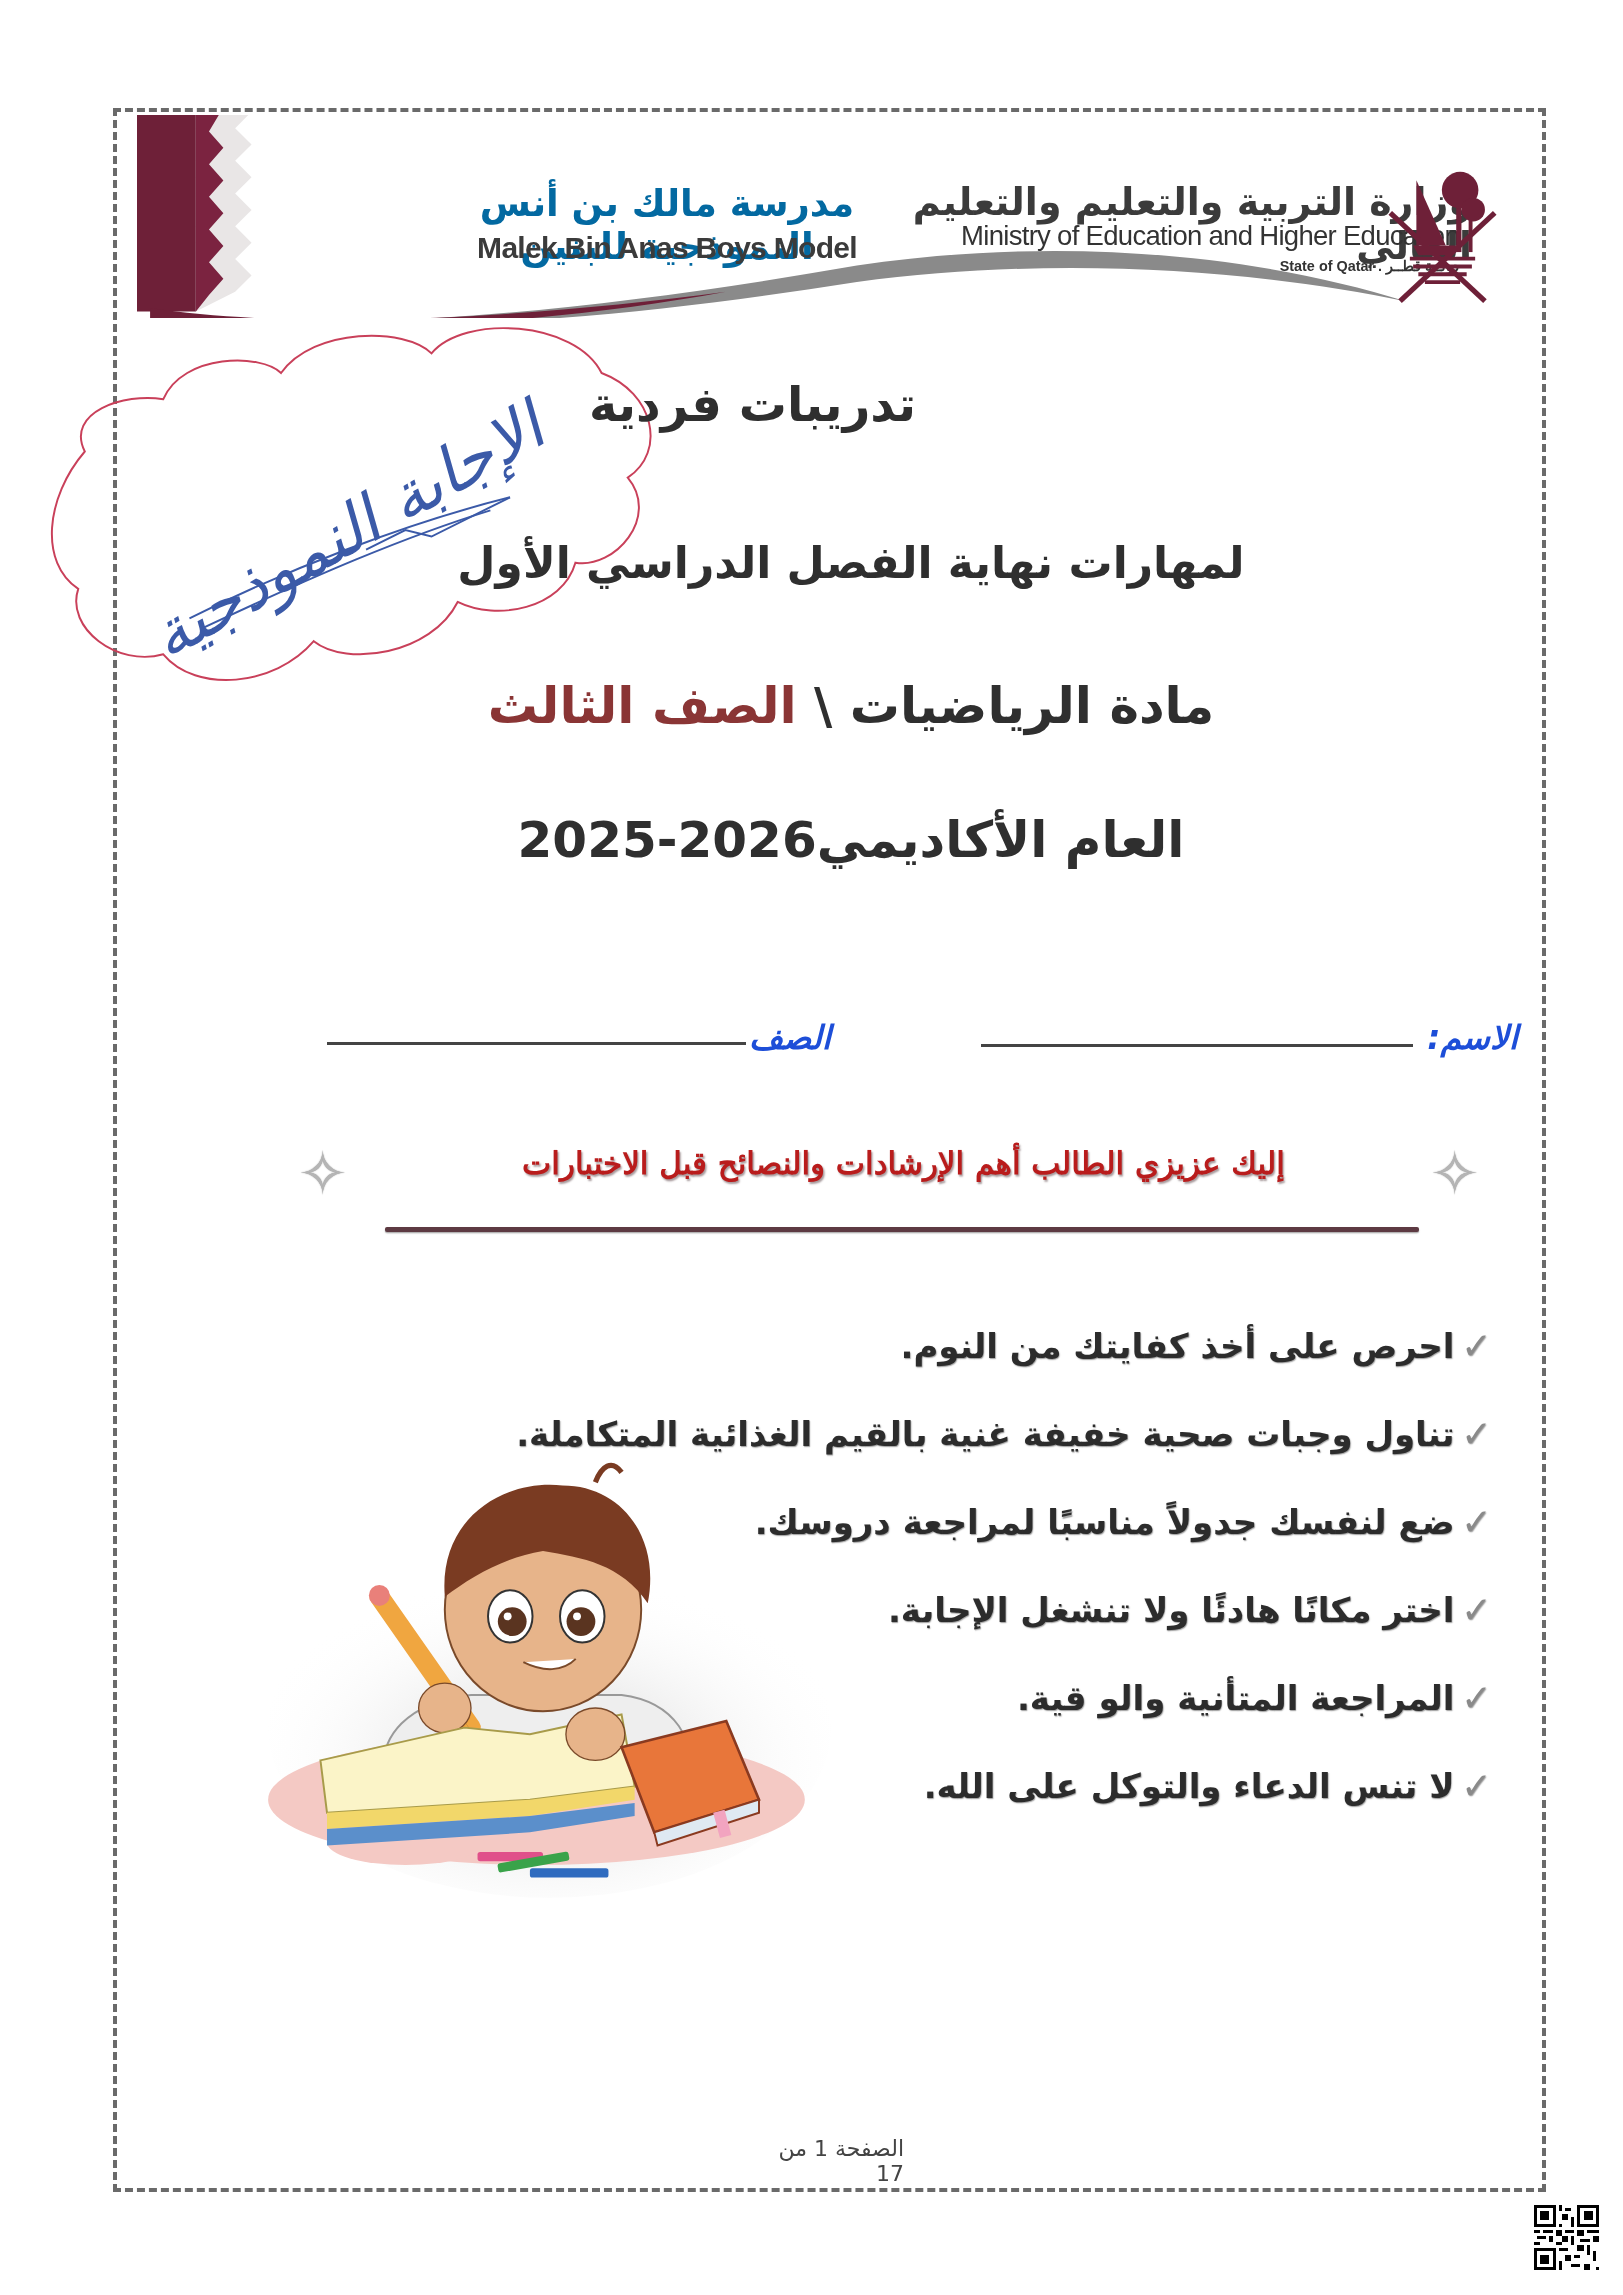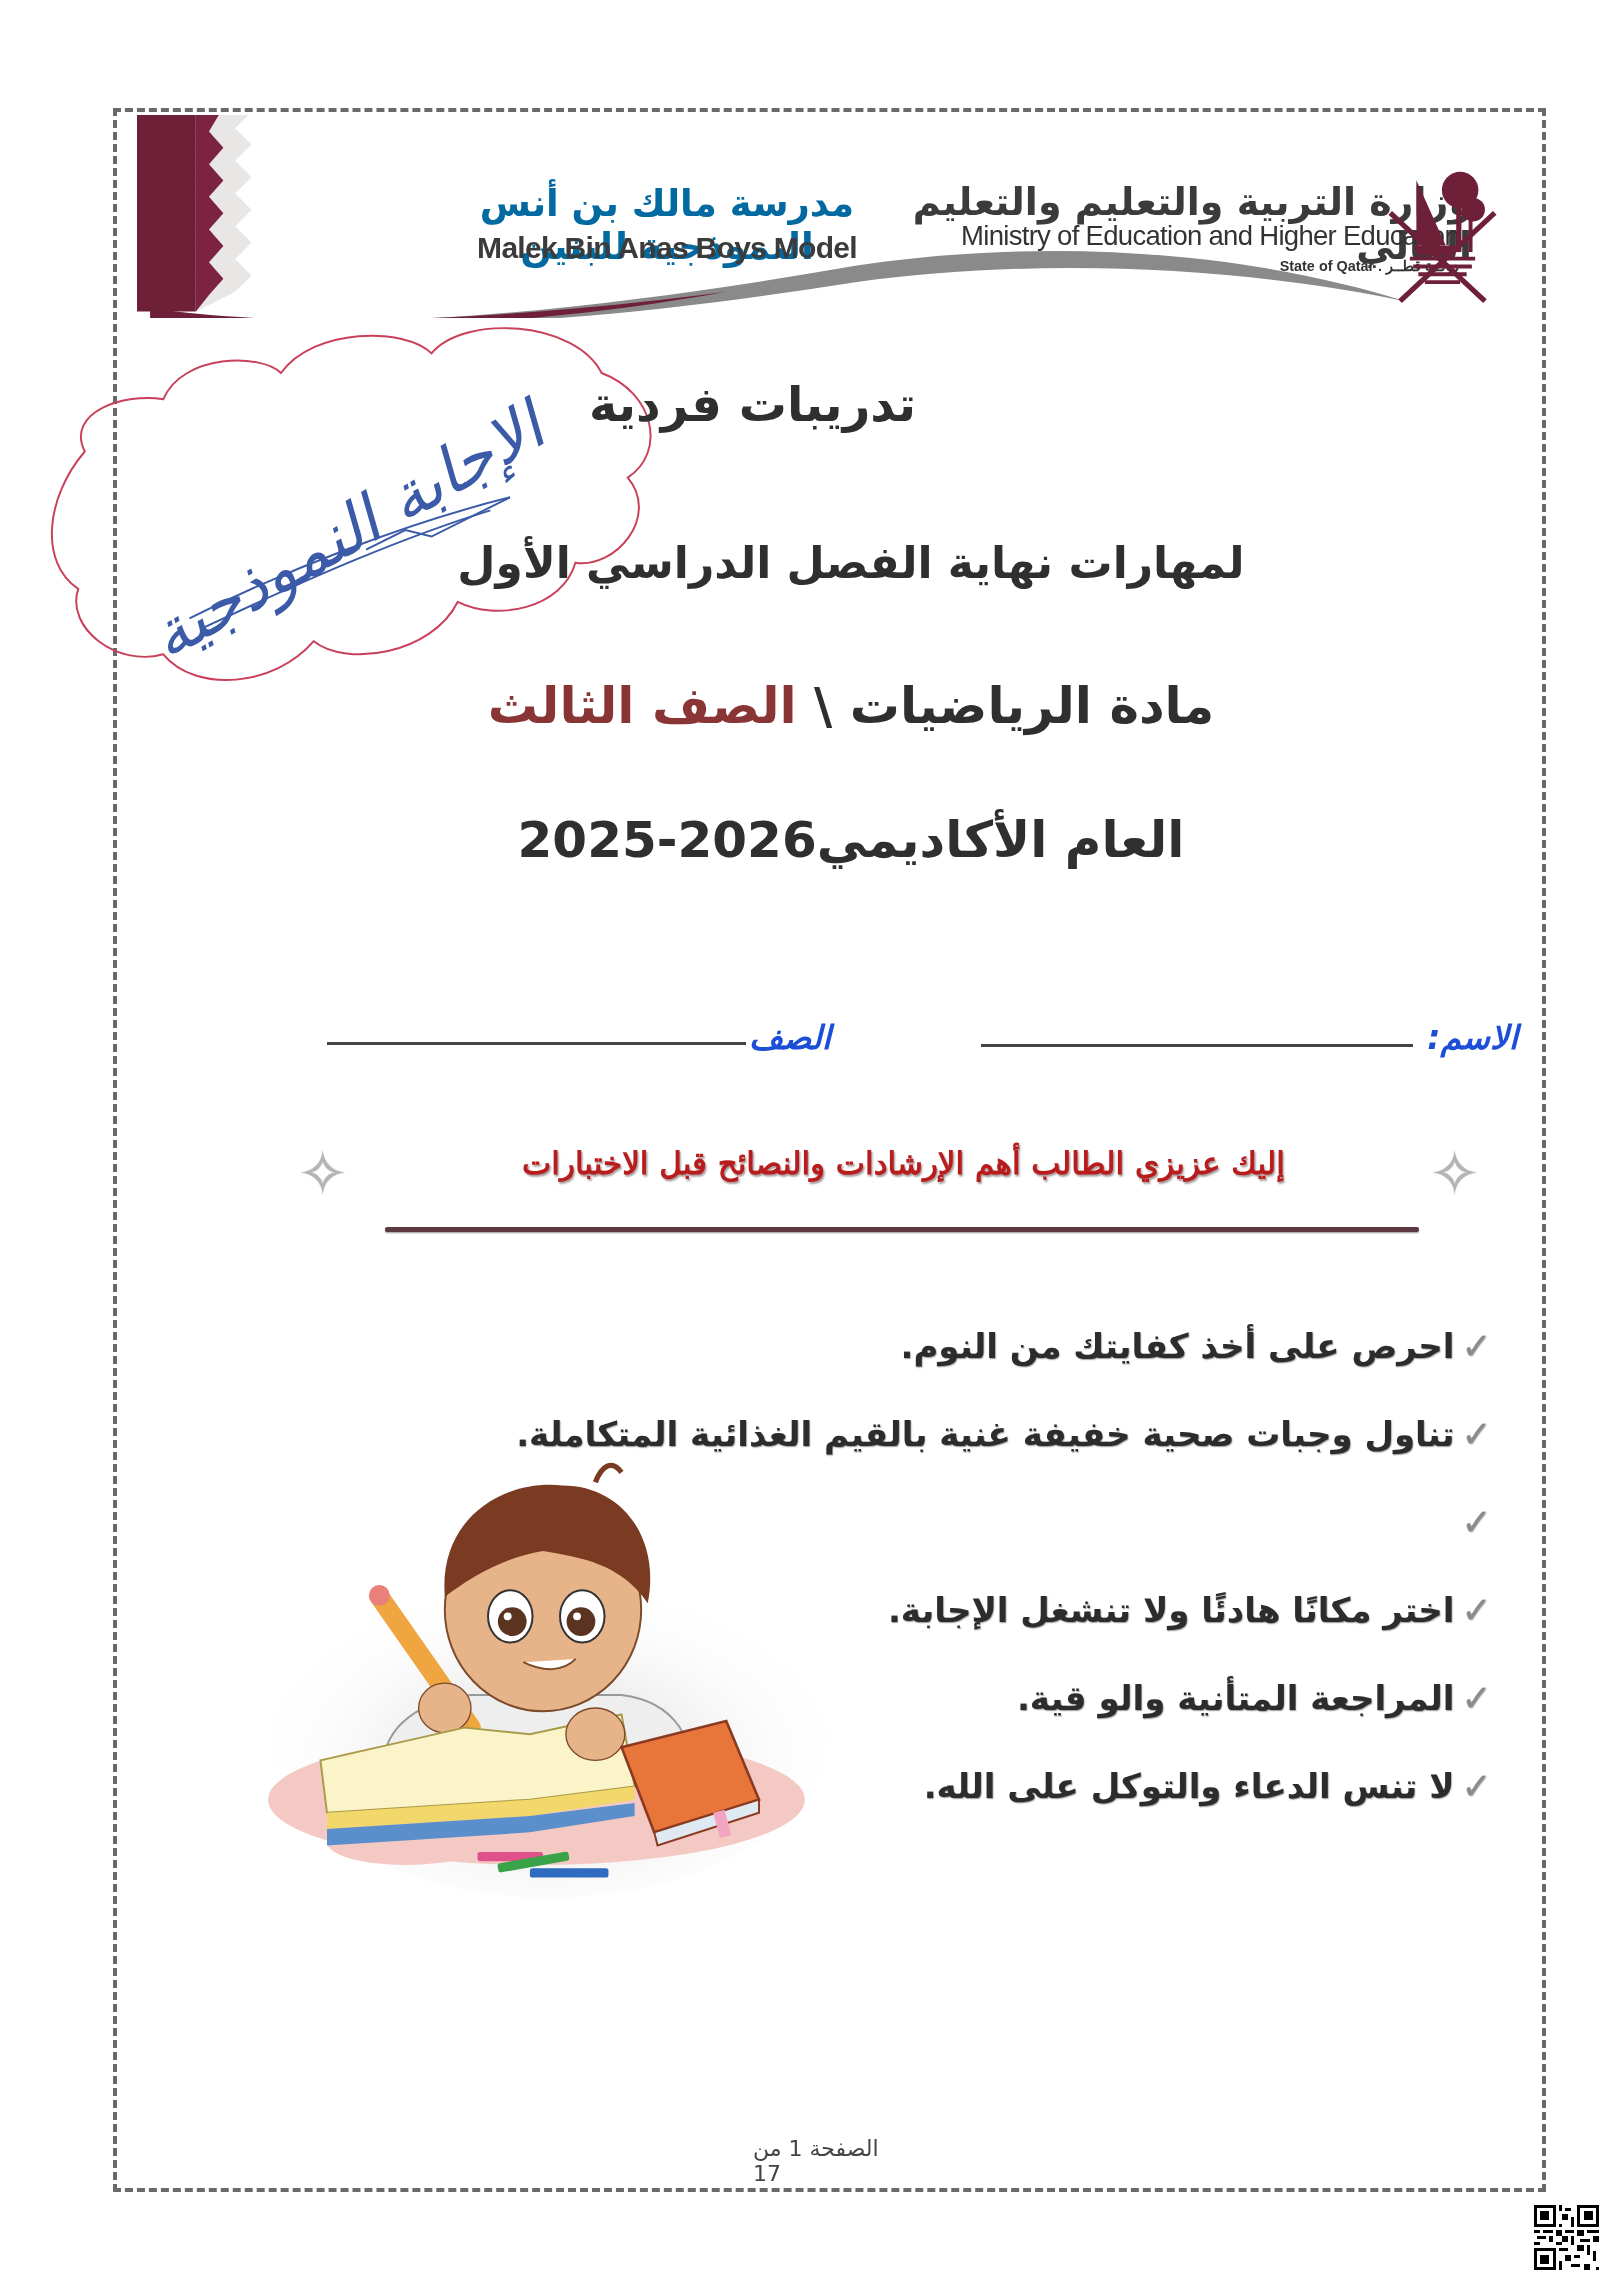--- a/index.html
+++ b/index.html
@@ -38,21 +38,21 @@
   .sparkle{position:absolute;font-size:59px;color:#b5b5b5;top:1139px;text-shadow:0 0 1.3px #888;}
   .sparkle-right{left:1430px;}
   .sparkle-left{left:298px;}
   
   .tips{position:absolute;right:131px;top:1302px;width:851px;direction:rtl;list-style:none;margin:0;padding:0;}
   .tip{height:88px;display:flex;align-items:center;font-size:34px;font-weight:bold;color:#2c2c2c;text-shadow:0.7px 1.3px 1.3px #9a9a9a;white-space:nowrap;}
   .check{color:#8a8a8a;font-size:37px;margin-left:6.5px;font-weight:normal;}
   
   .illus{position:absolute;left:255px;top:1446px;width:576px;height:452px;}
   
-  .page-num{position:absolute;left:753px;top:2136px;width:151px;text-align:left;font-size:22px;color:#444;direction:rtl;}
+  .page-num{position:absolute;left:753px;top:2136px;width:151px;text-align:right;font-size:22px;color:#444;direction:rtl;}
   .qr{position:absolute;left:1534px;top:2205px;width:65px;height:65px;}
 </style>
 </head>
 <body>
 
 <div class="frame"></div>
 
 <div class="banner">
   <svg class="swoosh" viewBox="0 0 2150 310">
     <path d="M0 0 L90 0 L90 300 L0 300 Z" fill="#6e2038"></path>
@@ -112,20 +112,21 @@
   <li class="tip">
       <span class="check">✓</span>
       <span>احرص على أخذ كفايتك من النوم.</span>
     </li>
   <li class="tip">
       <span class="check">✓</span>
       <span>تناول وجبات صحية خفيفة غنية بالقيم الغذائية المتكاملة.</span>
     </li>
   <li class="tip">
       <span class="check">✓</span>
+      <span>ضع لنفسك جدولاً مناسبًا لمراجعة دروسك.</span>
     </li>
   <li class="tip">
       <span class="check">✓</span>
       <span>اختر مكانًا هادئًا ولا تنشغل الإجابة.</span>
     </li>
   <li class="tip">
       <span class="check">✓</span>
       <span>المراجعة المتأنية والو   قية.</span>
     </li>
   <li class="tip">

